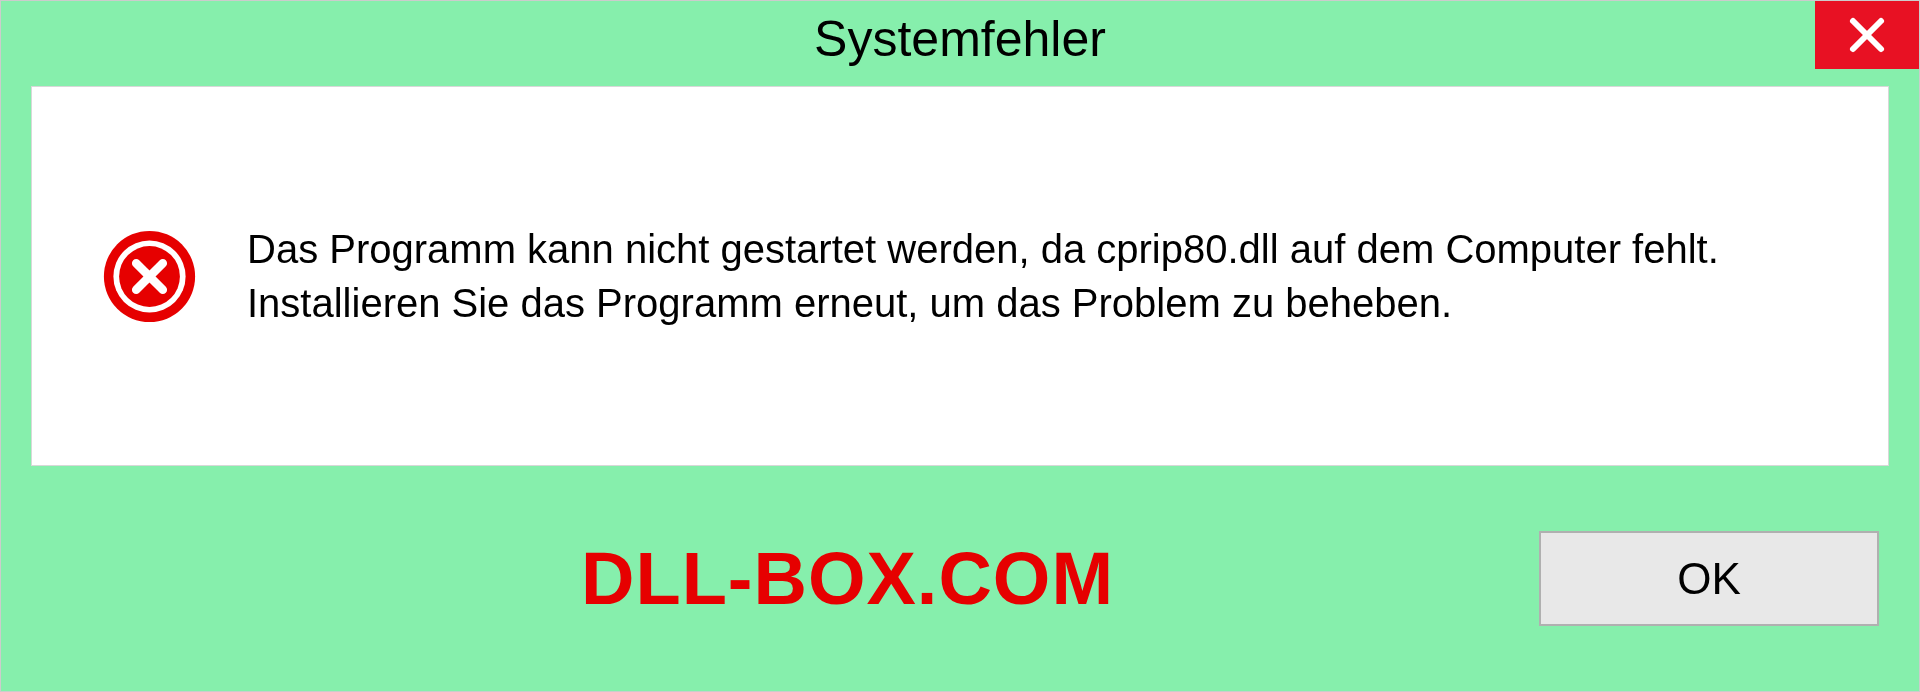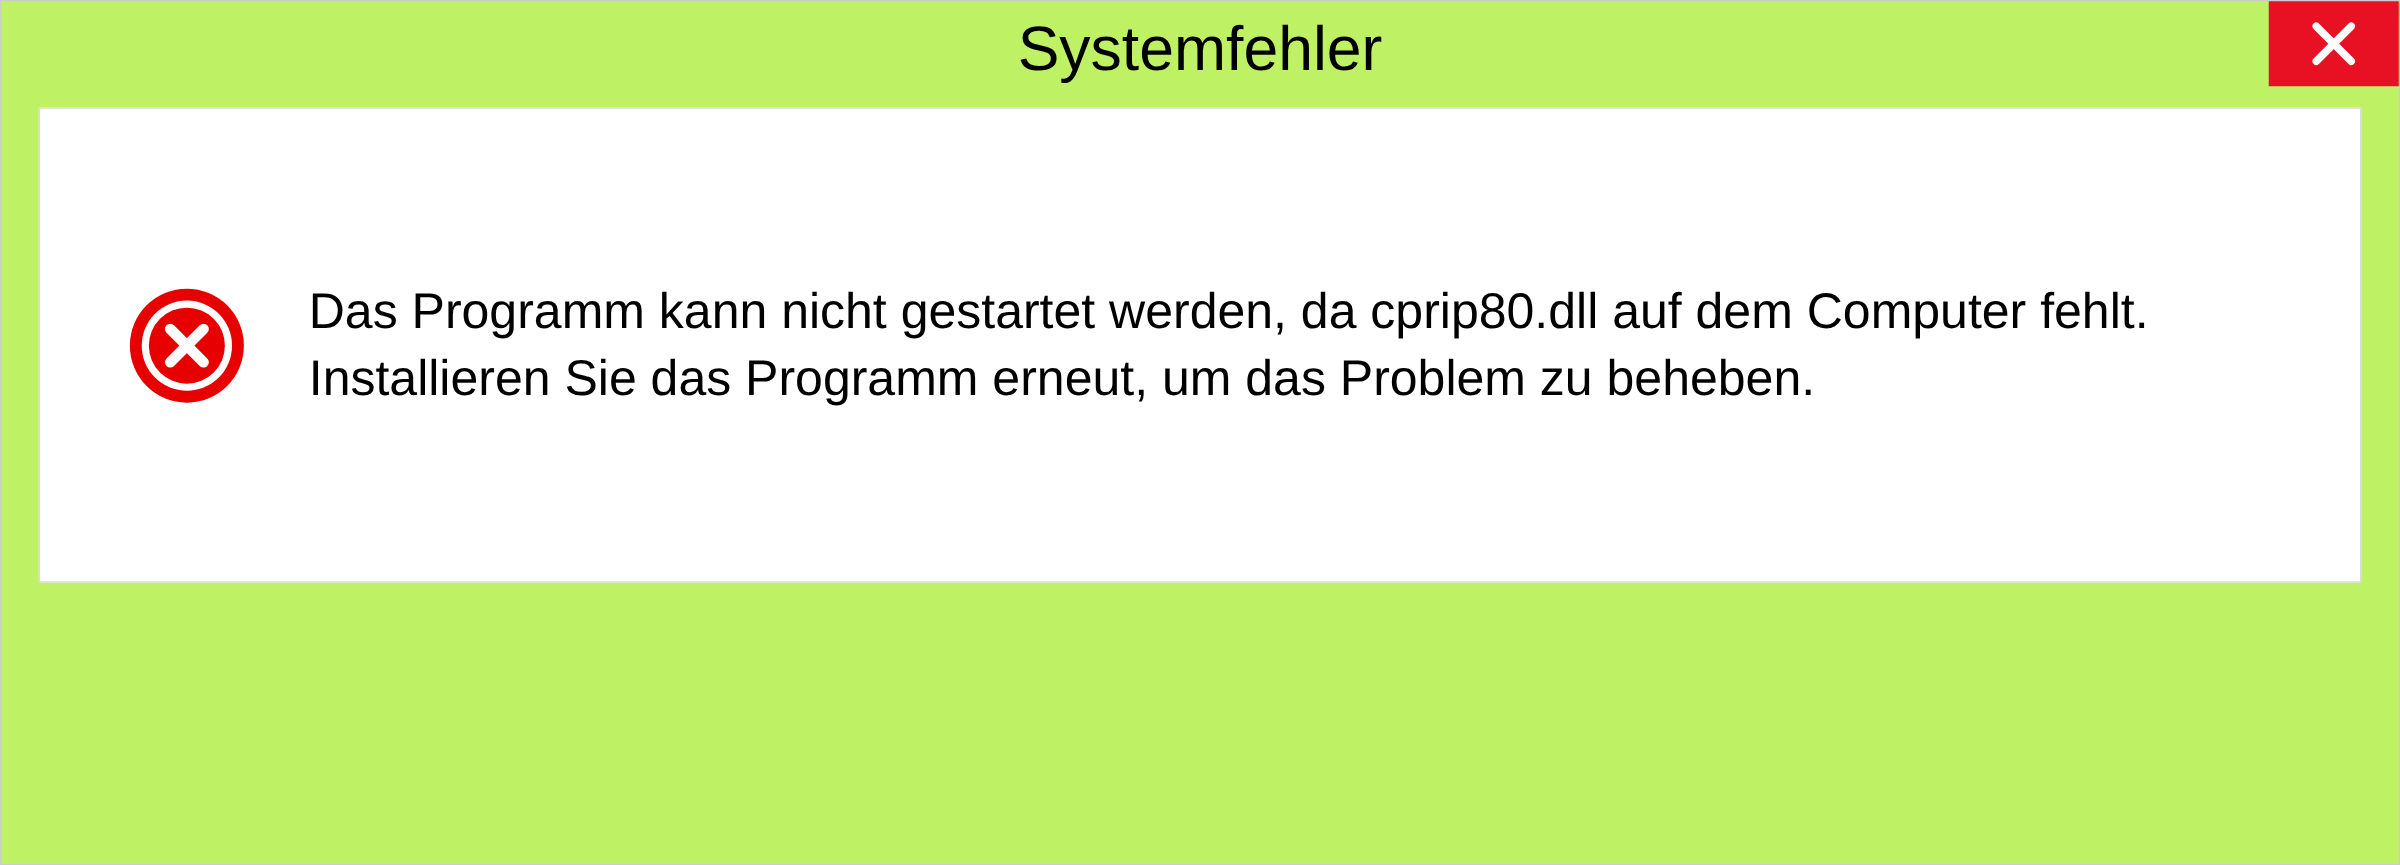--- a/index.html
+++ b/index.html
@@ -10,21 +10,21 @@
     body {
       font-family: "Segoe UI", Arial, sans-serif;
       background: #f5f5f5;
       width: 1920px;
       height: 692px;
       position: relative;
     }
     .dialog {
       width: 100%;
       height: 100%;
-      background: #bef264;
+      background: #86efac;
       border: 1px solid #ccc;
       position: relative;
     }
     .title-bar {
       height: 75px;
       display: flex;
       align-items: center;
       justify-content: center;
       position: relative;
     }
@@ -123,13 +123,17 @@
         <circle cx="50" cy="50" r="48" fill="#e60000"></circle>
         <circle cx="50" cy="50" r="38" fill="#fff"></circle>
         <circle cx="50" cy="50" r="32" fill="#e60000"></circle>
         <line x1="36" y1="36" x2="64" y2="64" stroke="#fff" stroke-width="9" stroke-linecap="round"></line>
         <line x1="64" y1="36" x2="36" y2="64" stroke="#fff" stroke-width="9" stroke-linecap="round"></line>
       </svg>
     </div>
     <div class="message-text">Das Programm kann nicht gestartet werden, da cprip80.dll auf dem Computer fehlt. Installieren Sie das Programm erneut, um das Problem zu beheben.</div>
   </div>
 
+  <div class="bottom-bar">
+    <div class="watermark">DLL-BOX.COM</div>
+    <button class="ok-btn">OK</button>
+  </div>
 </div>
 
 </body></html>

